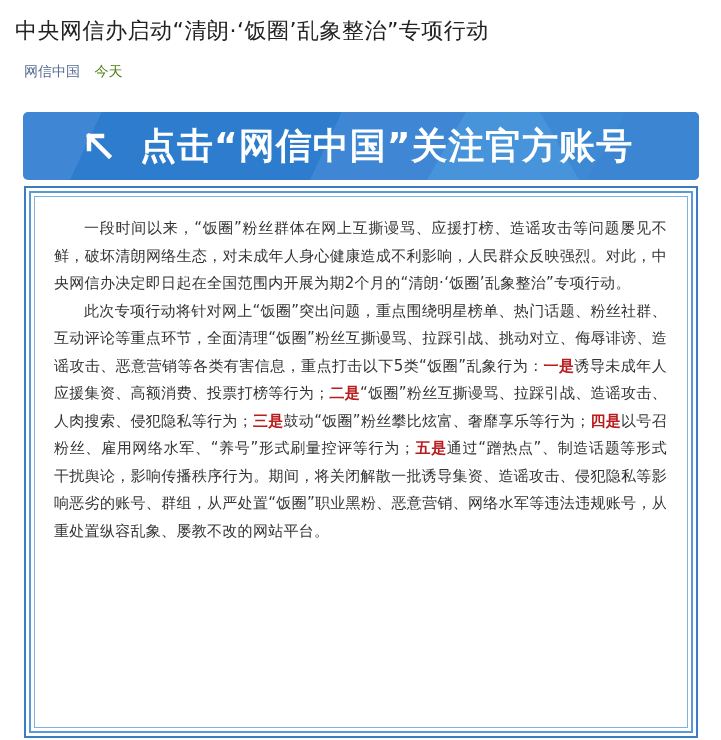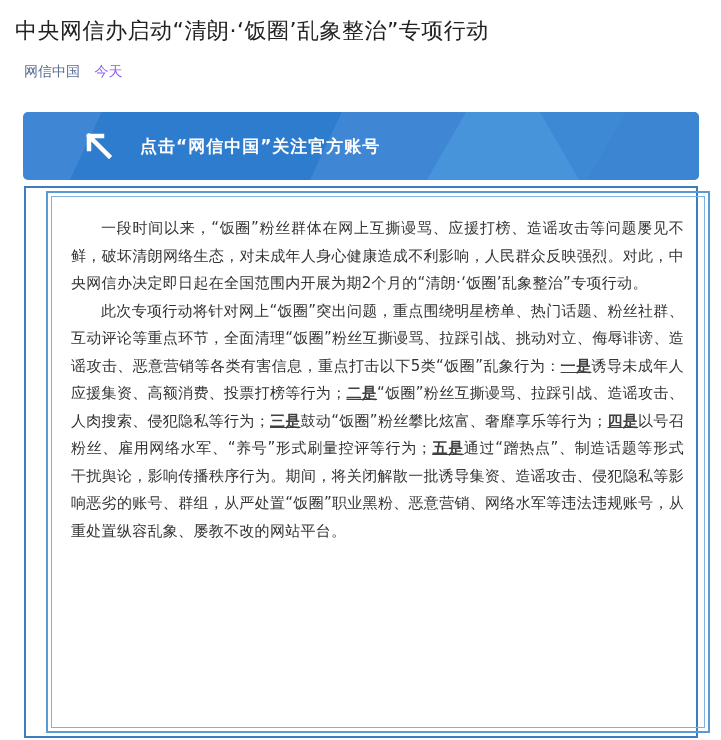--- a/index.html
+++ b/index.html
@@ -10,21 +10,21 @@
     .title {
       position: absolute; left: 15px; top: 14px; margin: 0;
       font-size: 22px; font-weight: normal; color: #222222;
       letter-spacing: 0.5px; line-height: 34px; white-space: nowrap;
     }
     .meta {
       position: absolute; left: 24px; top: 61px;
       font-size: 14px; line-height: 20px; white-space: nowrap;
     }
     .meta .author { color: #576b95; margin-right: 10px; text-align: right; }
-    .meta .date { color: #8b5cf6; }
+    .meta .date { color: #4d7c0f; }
 
     .banner {
       position: absolute; left: 23px; top: 112px; width: 676px; height: 68px;
       border-radius: 5px; overflow: hidden;
       background: #3f87d4;
     }
     .banner .stripe1 {
       position: absolute; left: 60px; top: -10px; width: 240px; height: 100px;
       background: #2d7ccd; transform: skewX(-25deg);
     }
@@ -34,44 +34,44 @@
     }
     .banner .stripe3 {
       position: absolute; left: 540px; top: -10px; width: 200px; height: 100px;
       background: #3b85d1; transform: skewX(30deg); opacity: 0.7;
     }
     .banner .arrow {
       position: absolute; left: 62px; top: 20px; width: 30px; height: 30px;
     }
     .banner .text {
       position: absolute; left: 117px; top: 15px;
-      font-size: 17px; font-weight: bold; color: #ffffff;
+      font-size: 36px; font-weight: bold; color: #ffffff;
       line-height: 38px; letter-spacing: 1px; white-space: nowrap;
     }
 
     .article {
       position: absolute; left: 24px; top: 186px; width: 674px; height: 552px;
       box-sizing: border-box;
       border: 2px solid #3a7ebf;
       padding: 3px;
     }
     .article .inner1 {
       width: 100%; height: 100%; box-sizing: border-box;
-      border: 2px solid #5b9bd5; padding: 3px; margin-left: 17px;
+      border: 2px solid #5b9bd5; padding: 3px;
     }
     .article .inner2 {
       width: 100%; height: 100%; box-sizing: border-box;
       border: 1px solid #7fb2e0;
       padding: 18px 20px 0 19px;
     }
     .article p {
       margin: 0; font-size: 15px; line-height: 27.5px; color: #333333;
       text-indent: 2em; text-align: justify; letter-spacing: 0.3px;
     }
-    .article b { font-weight: bold; color: #404040; text-decoration: underline; }
+    .article b { font-weight: bold; color: #b91c1c; }
   </style>
 </head>
 <body>
 
 <h1 class="title">中央网信办启动“清朗·‘饭圈’乱象整治”专项行动</h1>
 
 <div class="meta">
   <span class="author">网信中国</span>
   <span class="date">今天</span>
 </div>

